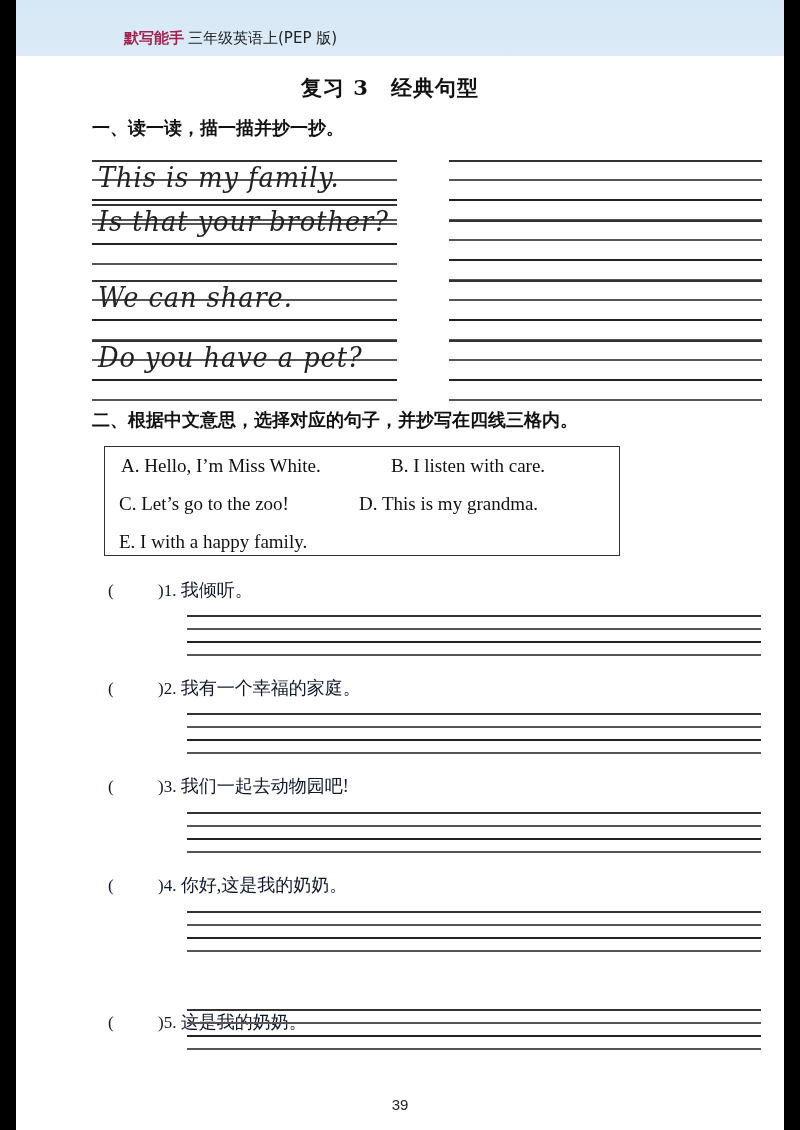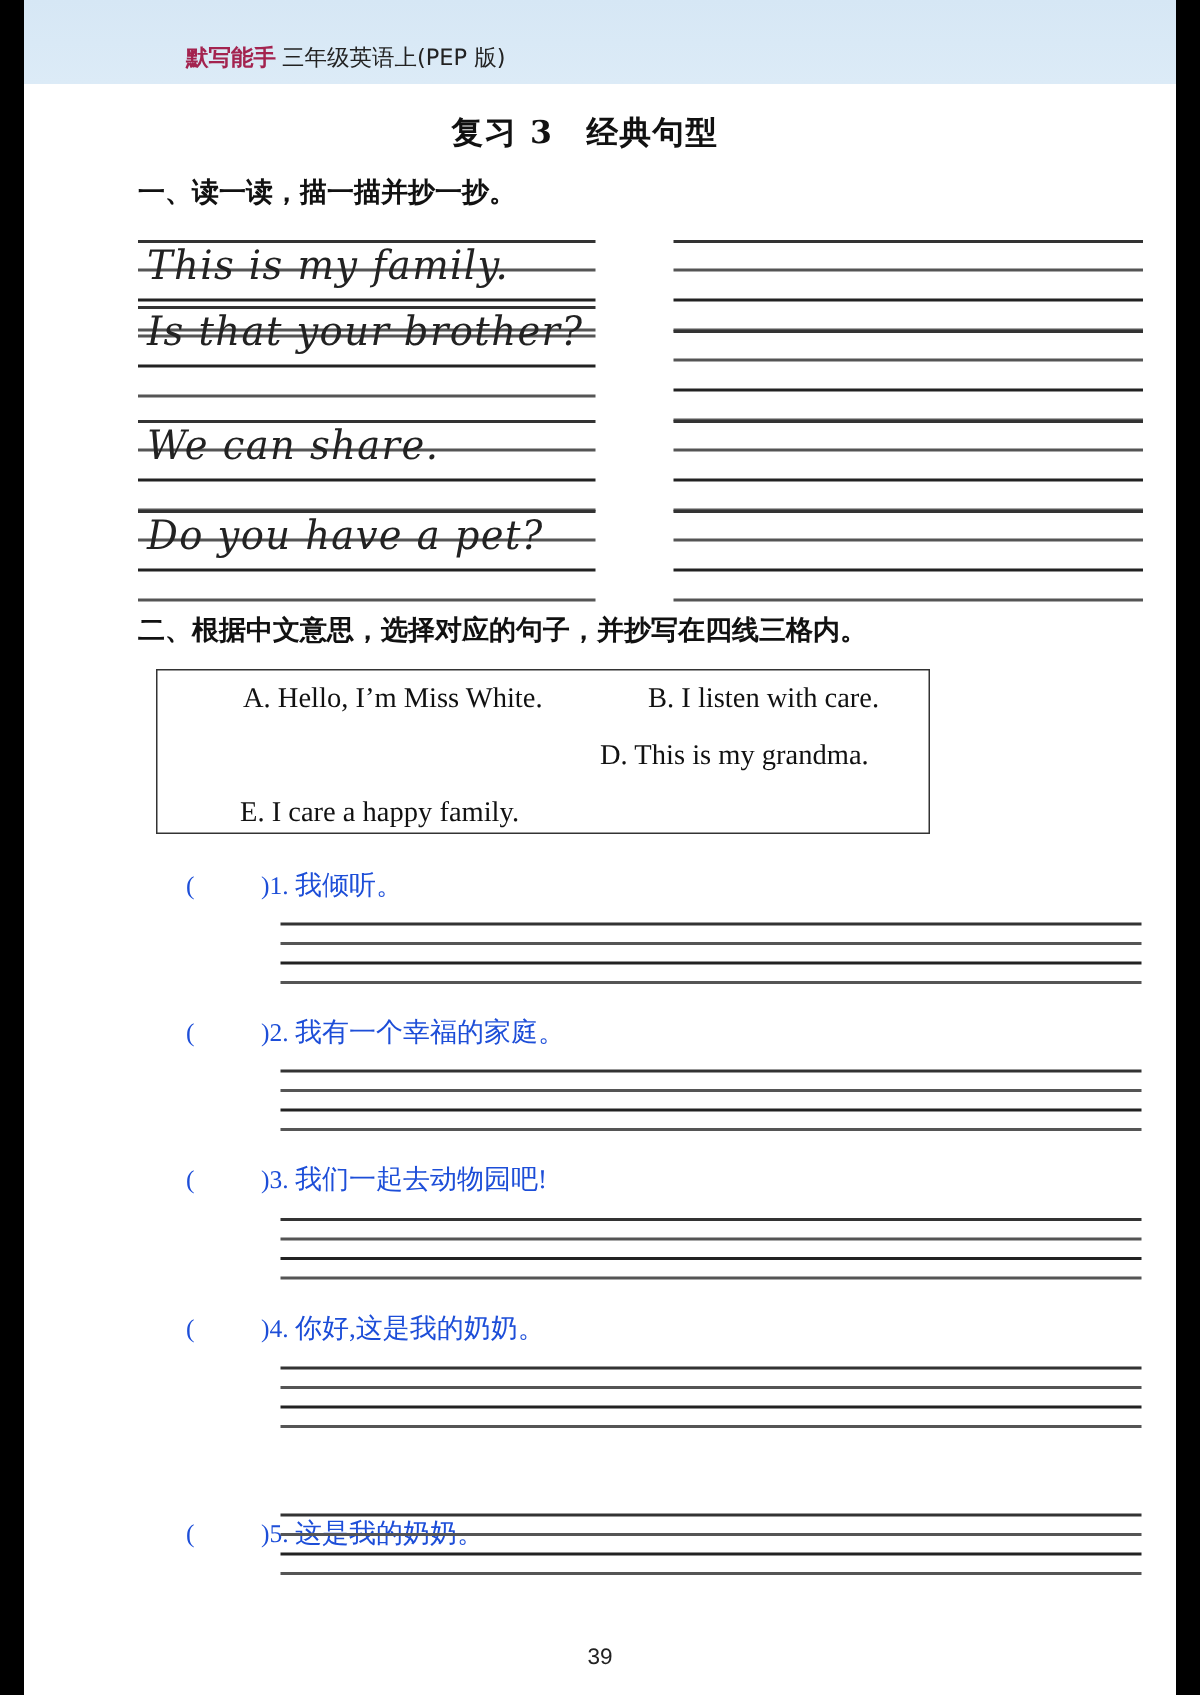--- a/index.html
+++ b/index.html
@@ -9,22 +9,22 @@
   .header-title{position:absolute;left:76px;top:29px;font-size:15px;color:#222;white-space:nowrap;}
   .brand{color:#a3234f;font-weight:bold;margin-right:4px;padding-left:32px;}
   .main-title{position:absolute;left:0;width:748px;top:74px;text-align:center;font-size:21px;font-weight:bold;color:#111;font-family:"DejaVu Serif",serif;letter-spacing:1px;}
   .section-title{position:absolute;left:76px;font-size:18px;font-weight:bold;color:#111;white-space:nowrap;}
   .lines4{position:absolute;height:60px;}
   .lines4 .ln{position:absolute;left:0;right:0;height:2px;background:#333;}
   .lines4 .ln.l0{top:0;} .lines4 .ln.l1{top:19px;height:1.5px;background:#555;}
   .lines4 .ln.l2{top:39px;height:2px;background:#222;} .lines4 .ln.l3{top:59px;height:1.5px;background:#555;}
   .cursive{position:absolute;left:6px;top:2px;font-family:"DejaVu Serif",serif;font-style:italic;font-size:27px;color:#222;white-space:nowrap;letter-spacing:1px;transform:scaleX(0.95);transform-origin:left;}
   .optbox{position:absolute;left:88px;top:446px;width:516px;height:110px;border:1.5px solid #333;box-sizing:border-box;font-family:"Liberation Serif",serif;font-size:19px;color:#111;}
-  .opt{position:absolute;white-space:nowrap;margin-left:41px;}
-  .q{position:absolute;left:108px;font-family:"Liberation Serif",serif;font-size:17px;color:#1d4ed8;white-space:nowrap;}
+  .opt{position:absolute;white-space:nowrap;}
+  .q{position:absolute;left:92px;font-family:"Liberation Serif",serif;font-size:17px;color:#0f172a;white-space:nowrap;}
   .q .paren{display:inline-block;width:50px;}
   .q-text{font-size:18px;}
   .page-num{position:absolute;left:0;width:768px;top:1096px;text-align:center;font-size:15px;color:#222;font-family:"Liberation Sans",sans-serif;}
 </style>
 </head>
 <body>
 
 <div class="page">
   <div class="header-band">
     <div class="header-title">
@@ -88,22 +88,23 @@
       <div class="ln l1"></div>
       <div class="ln l2"></div>
       <div class="ln l3"></div>
   </div>
 
   <div class="section-title" style="top:408px;">二、根据中文意思，选择对应的句子，并抄写在四线三格内。</div>
 
   <div class="optbox" style="left:88px;">
     <div class="opt" style="left:16px;top:8px;"><span>A.</span> <span>Hello, I’m Miss White.</span></div>
     <div class="opt" style="left:286px;top:8px;"><span>B.</span> <span>I listen with care.</span></div>
+    <div class="opt" style="left:14px;top:46px;"><span>C.</span> <span>Let’s go to the zoo!</span></div>
     <div class="opt" style="left:254px;top:46px;"><span>D.</span> <span>This is my grandma.</span></div>
-    <div class="opt" style="left:14px;top:84px;"><span>E.</span> <span>I care a happy family.</span></div>
+    <div class="opt" style="left:14px;top:84px;"><span>E.</span> <span>I with a happy family.</span></div>
   </div>
 
   <div class="q" style="top:578px;">
     <span class="paren">(</span><span>)</span><span>1.</span> <span class="q-text">我倾听。</span>
   </div>
   <div class="lines4" style="left:171px;top:615px;width:574px;">
     <div class="ln l0" style="height:1.5px"></div>
       <div class="ln l1" style="top:13px"></div>
       <div class="ln l2" style="top:26px"></div>
       <div class="ln l3" style="top:39px"></div>

